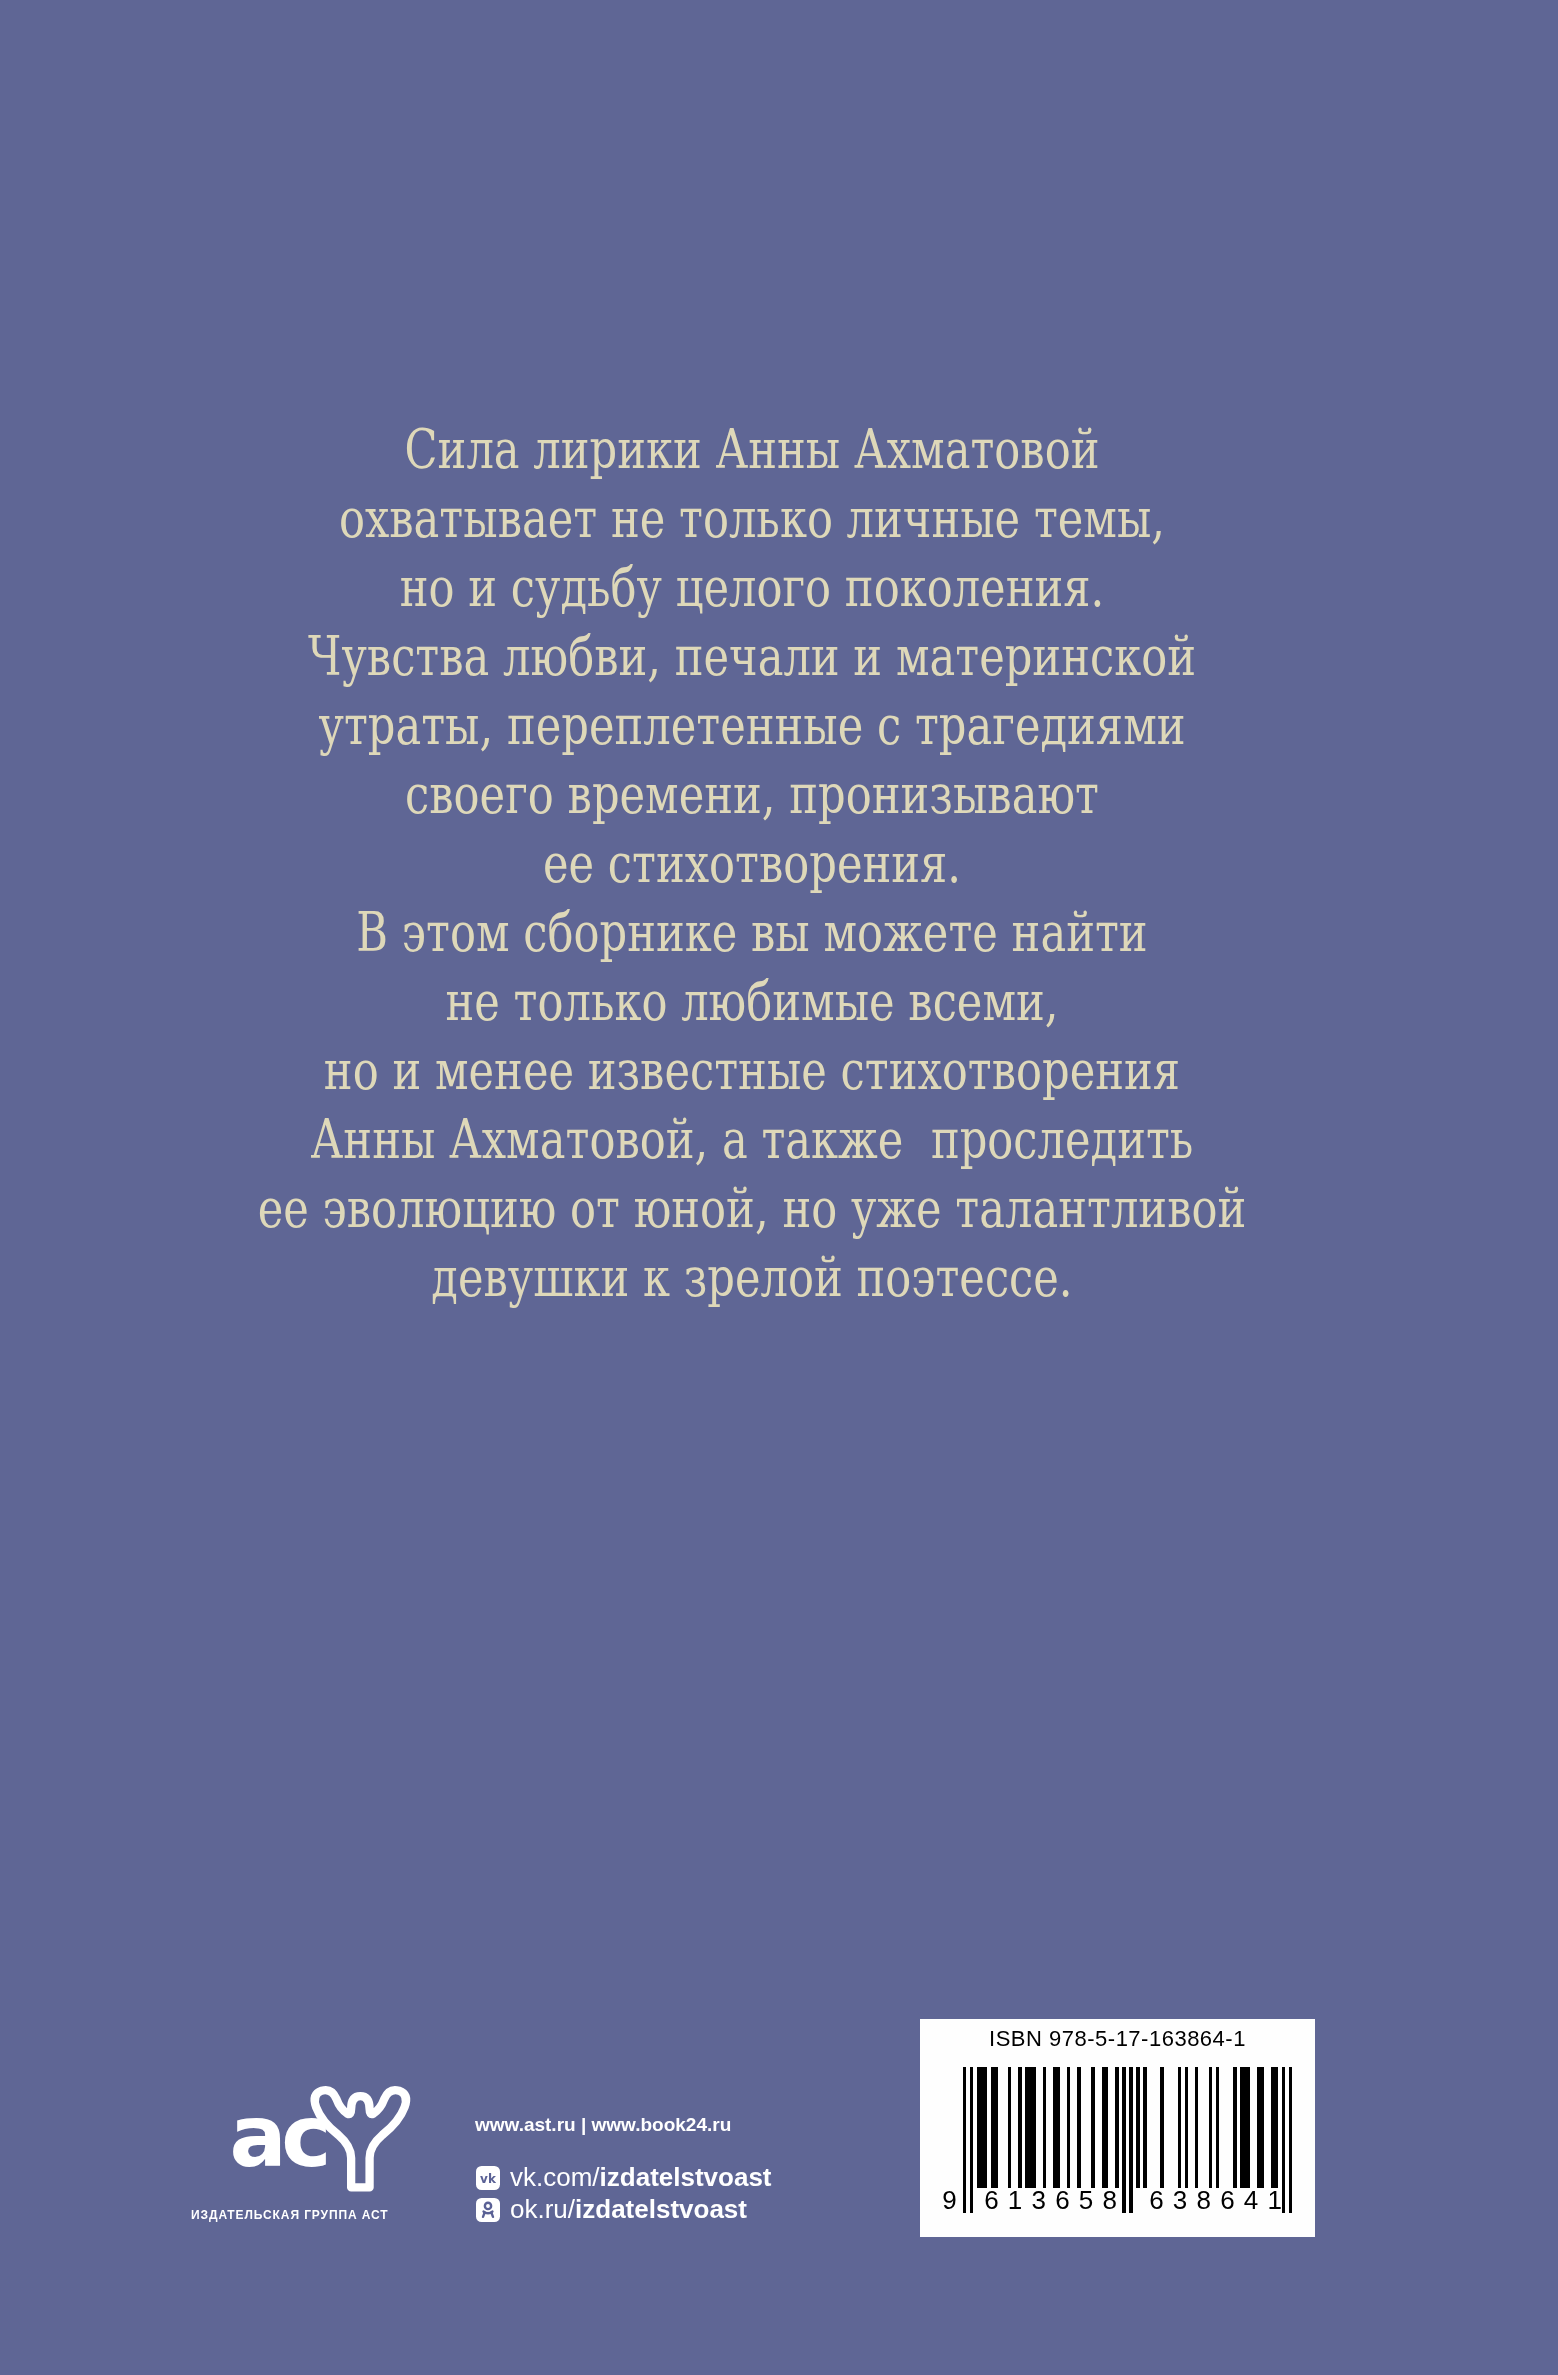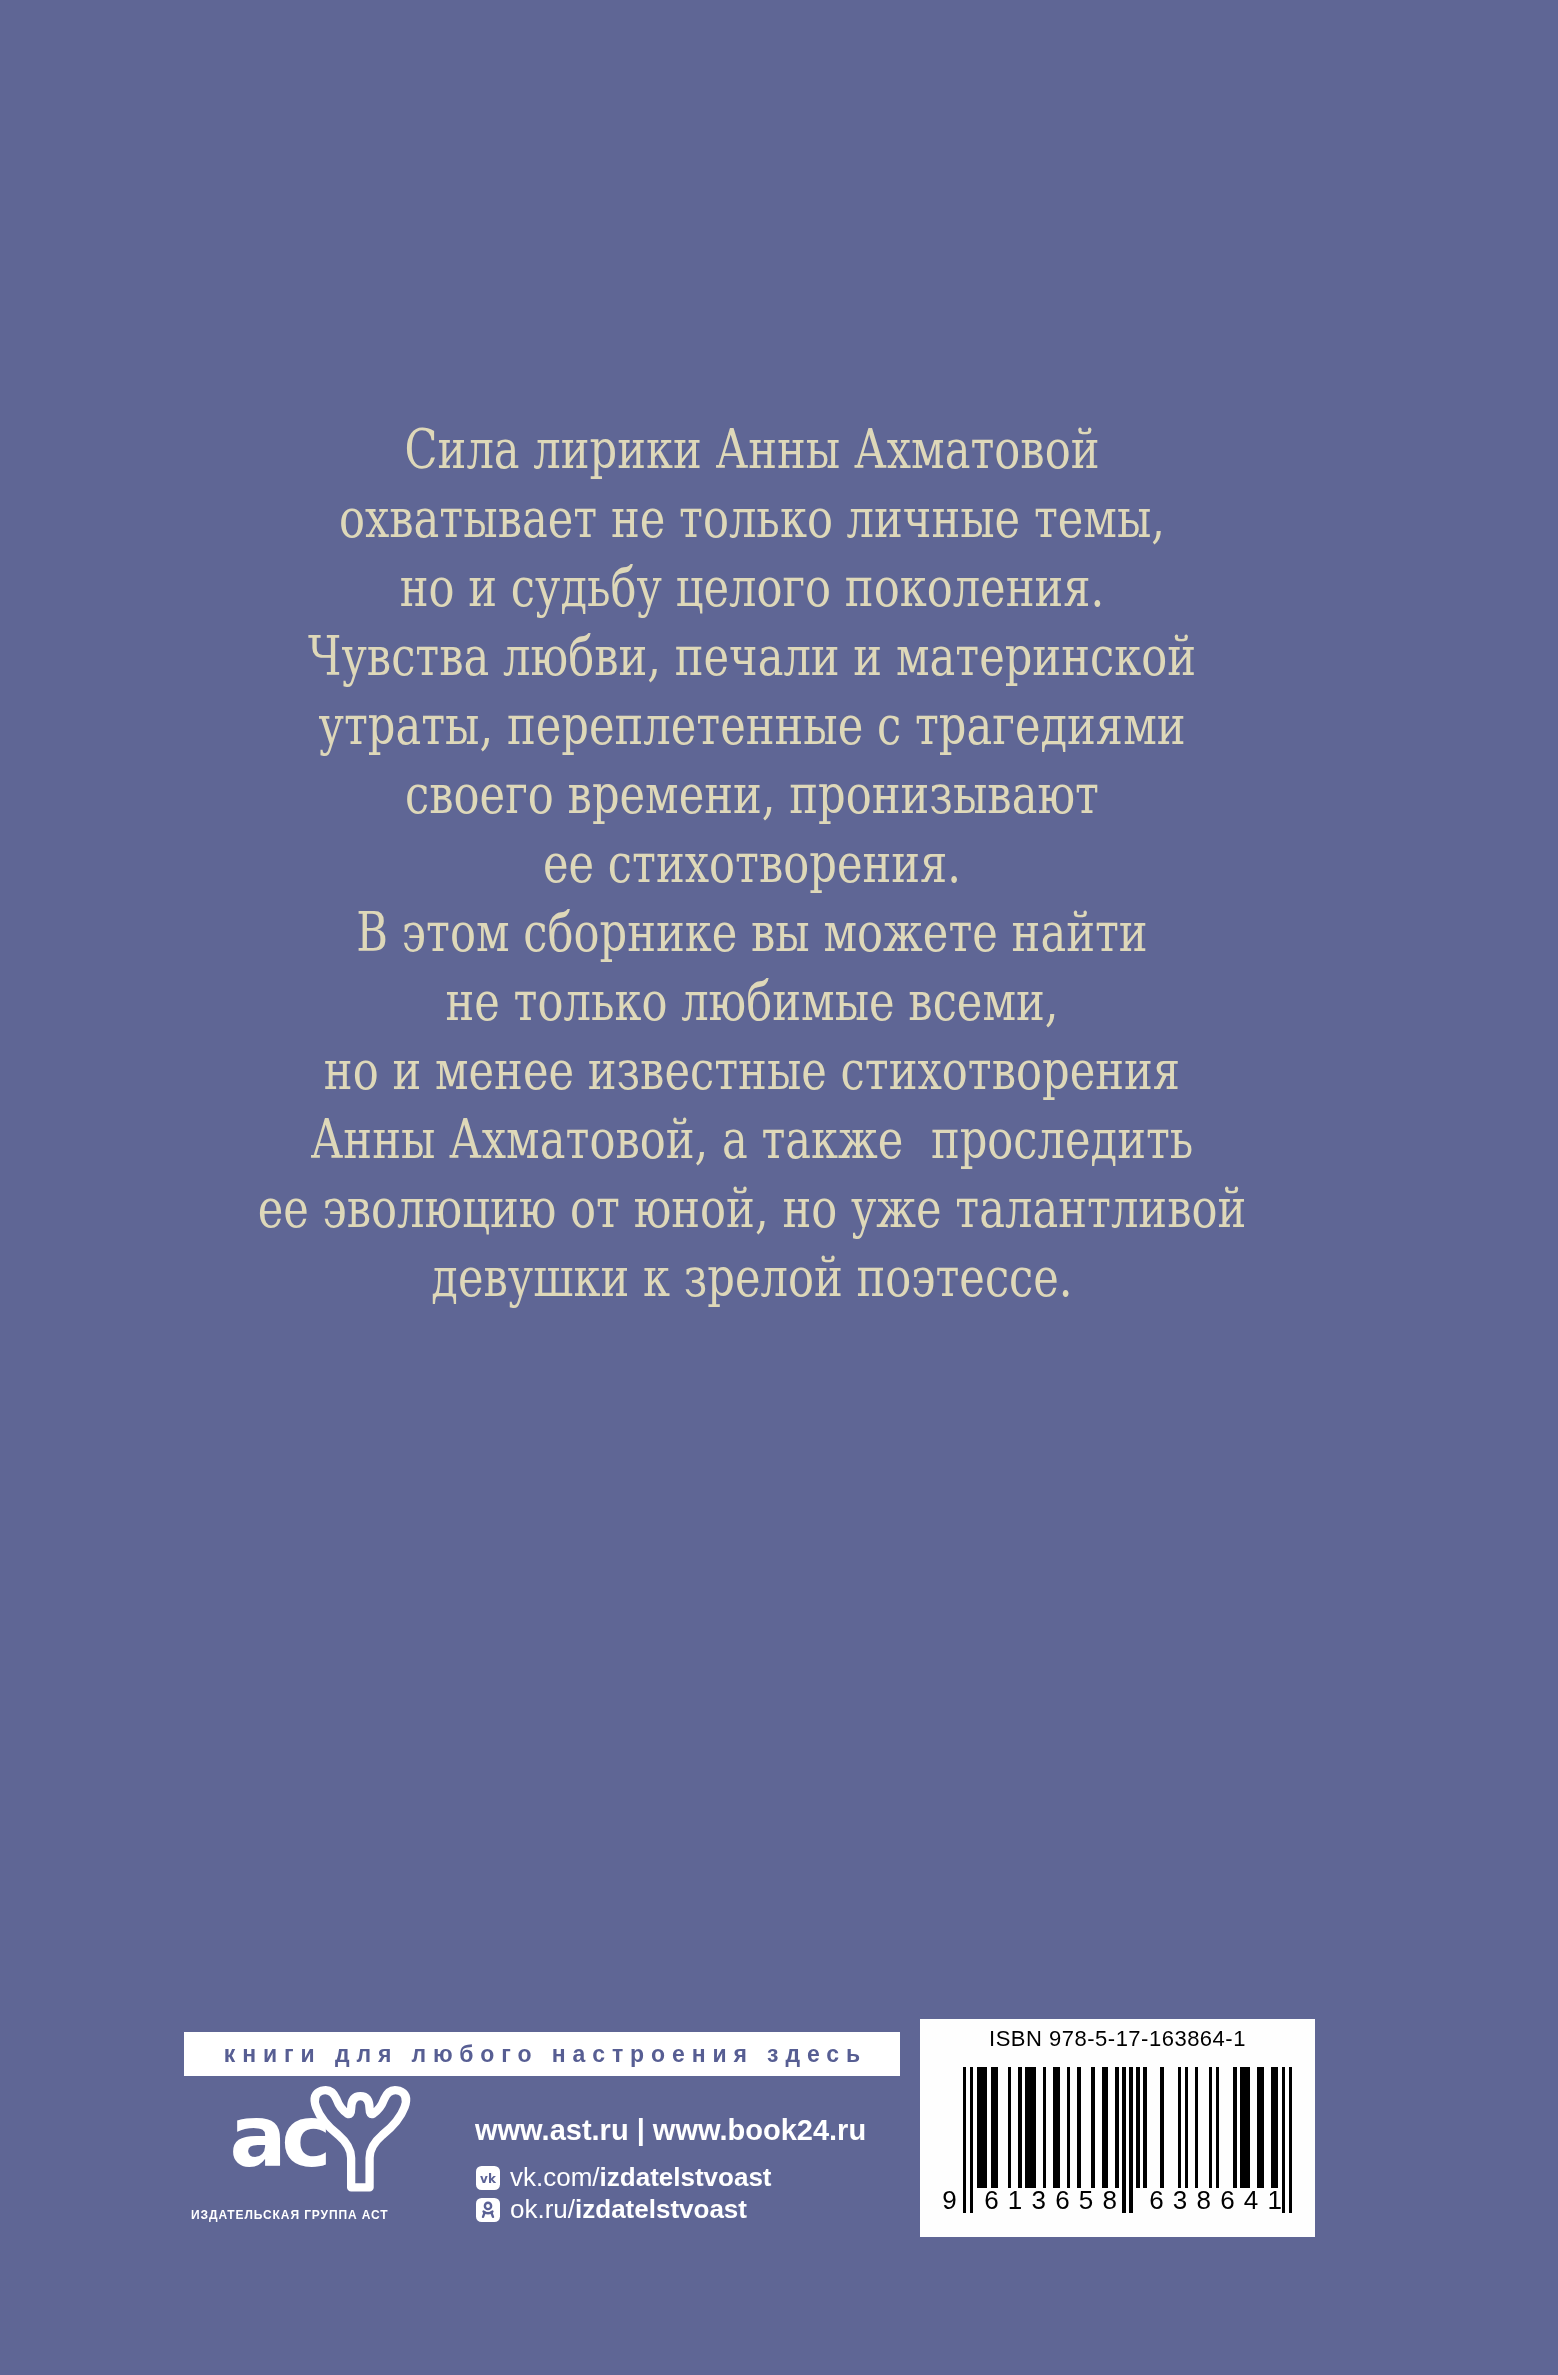--- a/index.html
+++ b/index.html
@@ -36,21 +36,21 @@
     color:#575e93;white-space:nowrap;
   }
   .ast-logo{position:absolute;left:222px;top:2063px;width:203px;height:129px;}
   .pub-caption{
     position:absolute;left:191px;top:2208px;width:258px;
     text-align:left;color:#ffffff;font-weight:bold;font-size:12px;letter-spacing:0.9px;
     white-space:nowrap;
   }
   .sites{
     position:absolute;left:475px;top:2114px;
-    color:#ffffff;font-weight:bold;font-size:29px;white-space:nowrap;
+    color:#ffffff;font-weight:bold;font-size:19px;white-space:nowrap;
   }
   .social{
     position:absolute;left:476px;display:flex;align-items:center;gap:10px;
     color:#ffffff;font-size:26px;white-space:nowrap;
   }
   .social.vk{top:2162px;}
   .social.ok{top:2194px;}
   .social b{font-weight:bold;}
   .sicon{width:24px;height:24px;display:block;}
   
@@ -87,23 +87,20 @@
     <div class="blurb-line">своего времени, пронизывают</div>
     <div class="blurb-line">ее стихотворения.</div>
     <div class="blurb-line">В этом сборнике вы можете найти</div>
     <div class="blurb-line">не только любимые всеми,</div>
     <div class="blurb-line">но и менее известные стихотворения</div>
     <div class="blurb-line">Анны Ахматовой, а также  проследить</div>
     <div class="blurb-line">ее эволюцию от юной, но уже талантливой</div>
     <div class="blurb-line">девушки к зрелой поэтессе.</div>
   </section>
 
-  <div class="banner">
-    <span>книги для любого настроения здесь</span>
-  </div>
 
   <svg class="ast-logo" viewBox="0 0 220 140">
     <text x="8" y="112" font-family="DejaVu Sans, sans-serif" font-weight="bold" font-size="92" fill="#ffffff" letter-spacing="-6">ас</text>
     <path d="M140,135 L140,103 Q140,90 126,78 Q108,64 102,48 Q97,34 108,30 Q119,27 124,39 Q128,50 136,55 Q140,57 140,50 Q140,36 150,36 Q160,36 160,50 Q160,57 164,55 Q172,50 176,39 Q181,27 192,30 Q203,34 198,48 Q192,64 174,78 Q160,90 160,103 L160,135 Z" fill="none" stroke="#ffffff" stroke-width="9" stroke-linejoin="round" stroke-linecap="round"></path>
   </svg>
   <div class="pub-caption">ИЗДАТЕЛЬСКАЯ ГРУППА АСТ</div>
 
   <div class="sites">www.ast.ru | www.book24.ru</div>
 
   <div class="social vk">

